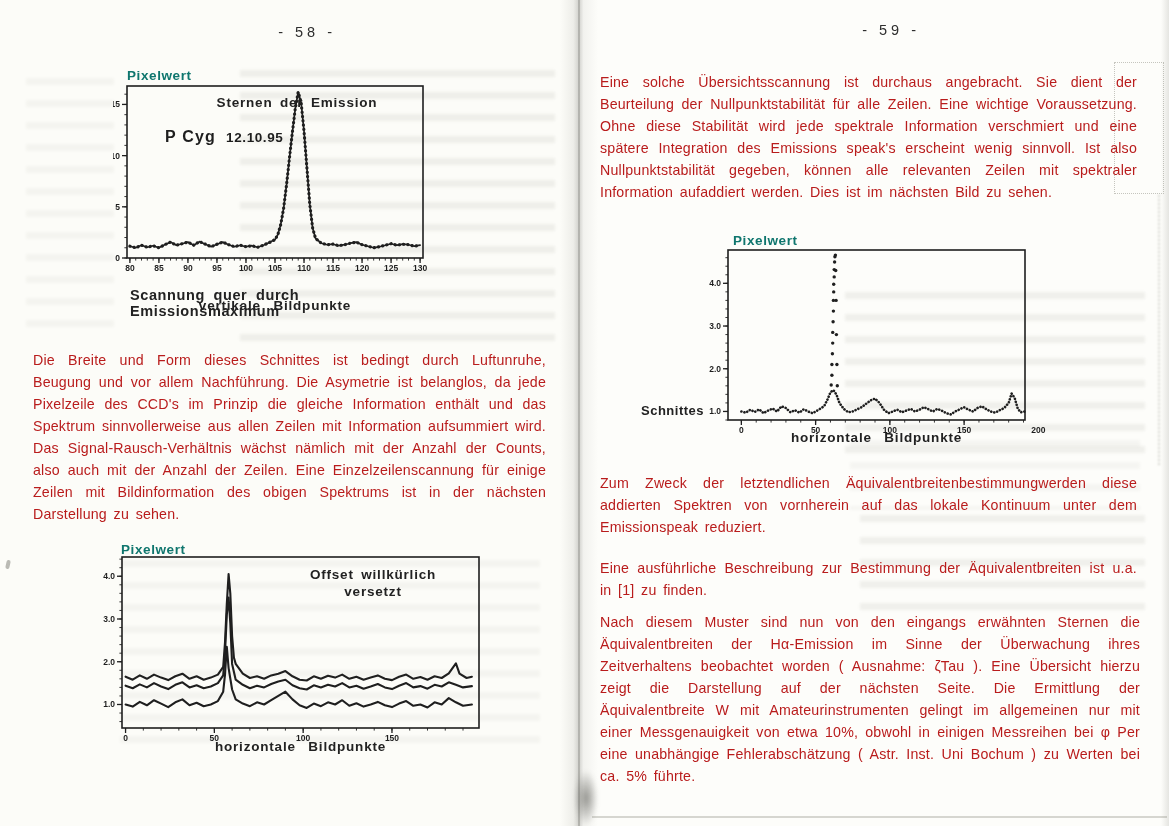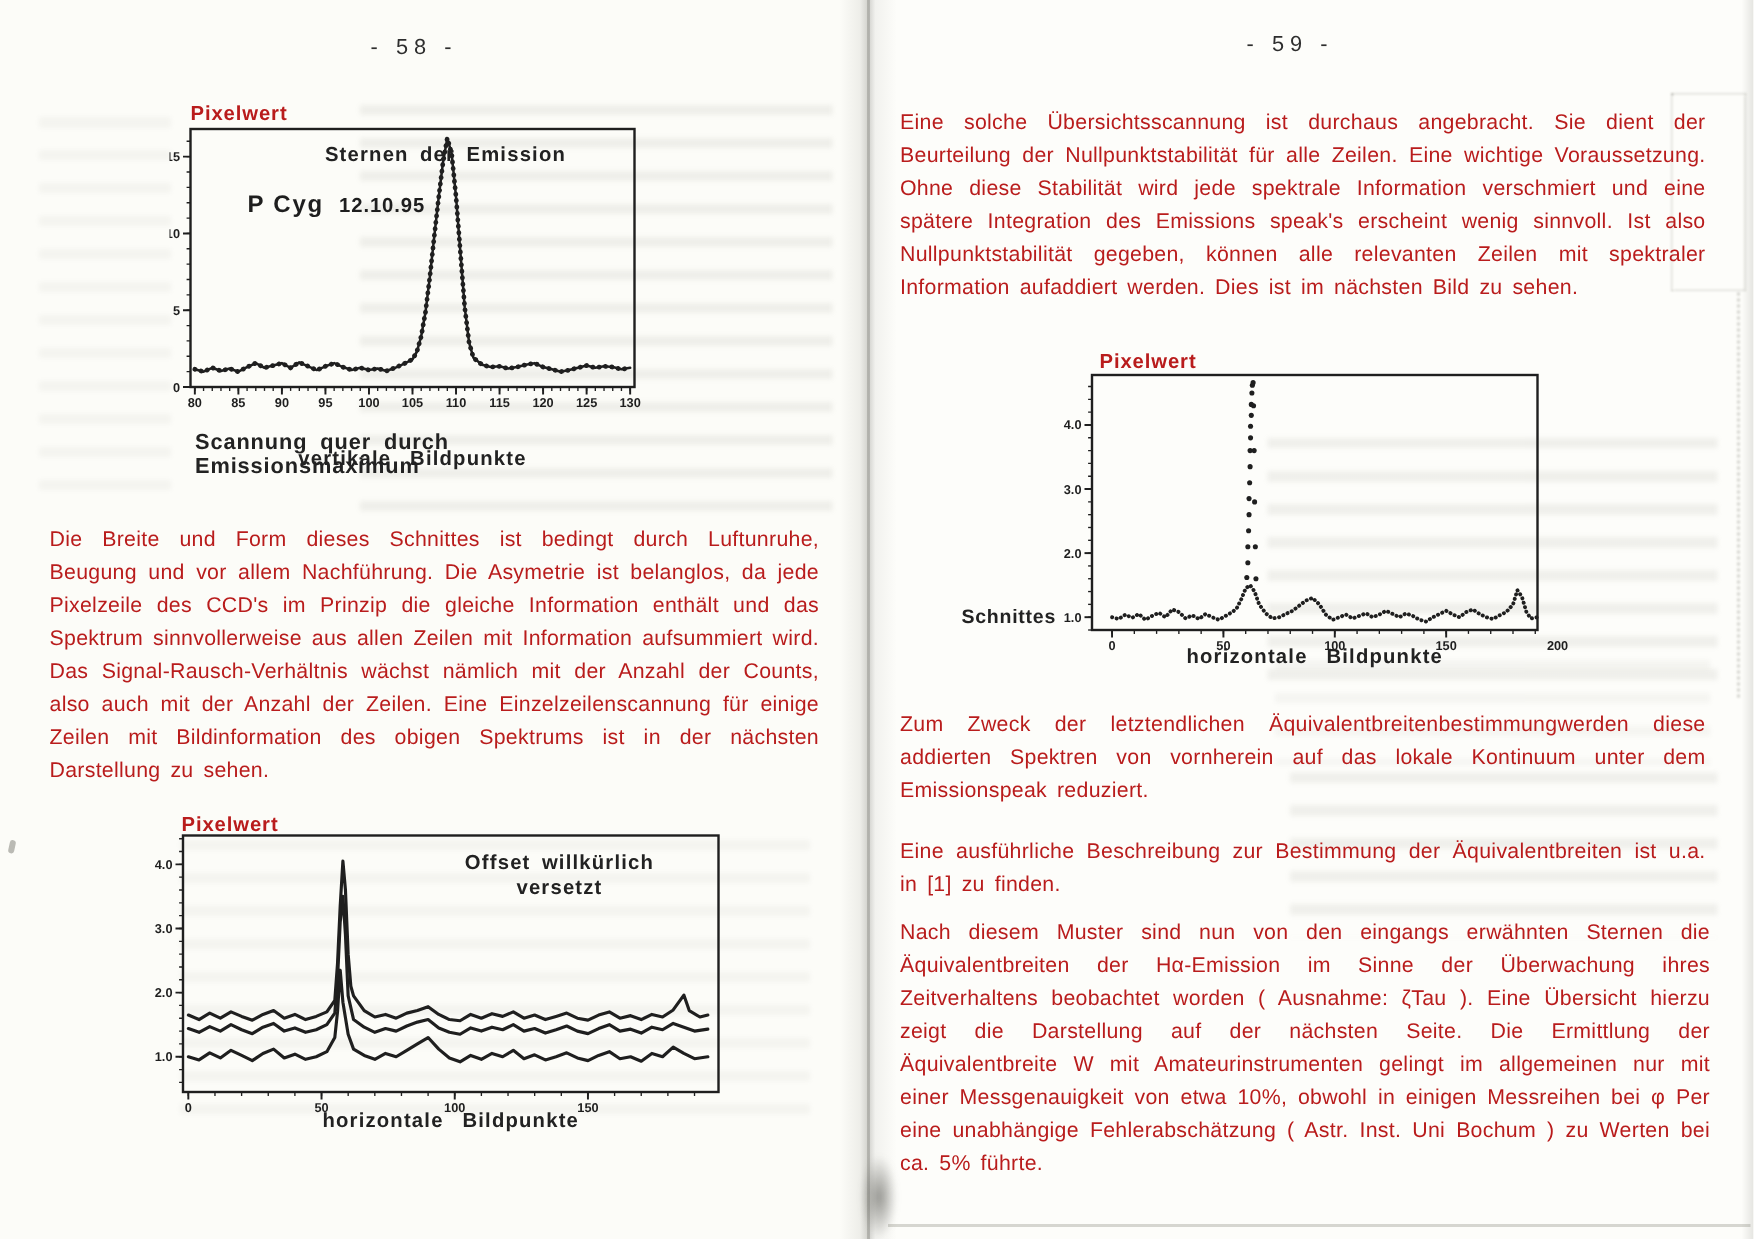--- a/index.html
+++ b/index.html
@@ -7,29 +7,29 @@
   body {
     position:relative; overflow:hidden;
     background:#fdfdfb;
     font-family:"Liberation Sans", sans-serif;
     color:#2a2a2a;
   }
   .page { position:absolute; top:0; height:826px; }
   #page-left  { left:0;   width:580px; background:#fcfcf8; }
   #page-right { left:580px; width:589px; background:#fdfdfa; }
 
-  .pageno { position:absolute; font-size:14.5px; letter-spacing:4px; color:#2e2e2e; text-align:center; width:120px; z-index:4; }
+  .pageno { position:absolute; font-size:14.5px; letter-spacing:4px; color:#2e2e2e; text-align:right; width:120px; z-index:4; }
   .para {
     position:absolute; font-size:14.2px; line-height:22px;
     text-align:justify; word-spacing:2.5px; letter-spacing:0.2px;
     color:#b91c1c; z-index:4;
   }
   .chart { position:absolute; z-index:4; }
   .chart svg { position:absolute; left:0; top:0; }
-  .corner-label { position:absolute; font-size:13.5px; font-weight:700; letter-spacing:0.6px; color:#b91c1c; z-index:5; }
+  .corner-label { position:absolute; font-size:13.5px; font-weight:700; letter-spacing:0.6px; color:#0f766e; z-index:5; }
   .x-title { position:absolute; font-size:13.5px; font-weight:700; letter-spacing:0.8px; word-spacing:8px; text-align:center; color:#222; z-index:5; }
   .anno { position:absolute; font-size:13.5px; font-weight:700; letter-spacing:0.8px; word-spacing:3px; text-align:center; color:#222; line-height:17px; z-index:5; }
   .star-label { position:absolute; font-weight:700; color:#1e1e1e; font-size:16px; letter-spacing:1.2px; z-index:5; white-space:nowrap; }
   .star-label .date { font-size:13.5px; margin-left:10px; letter-spacing:0.6px; }
   .caption { position:absolute; font-size:14.5px; font-weight:700; letter-spacing:0.6px; word-spacing:4px; color:#222; z-index:4; }
   .continuum { position:absolute; font-size:13px; font-weight:700; letter-spacing:0.5px; color:#222; z-index:5; }
   svg text.tick { font-family:"Liberation Sans",sans-serif; font-size:8.5px; font-weight:700; fill:#1e1e1e; }
 
   
   .ghost { position:absolute; z-index:1; filter:blur(1.6px); opacity:0.55;

